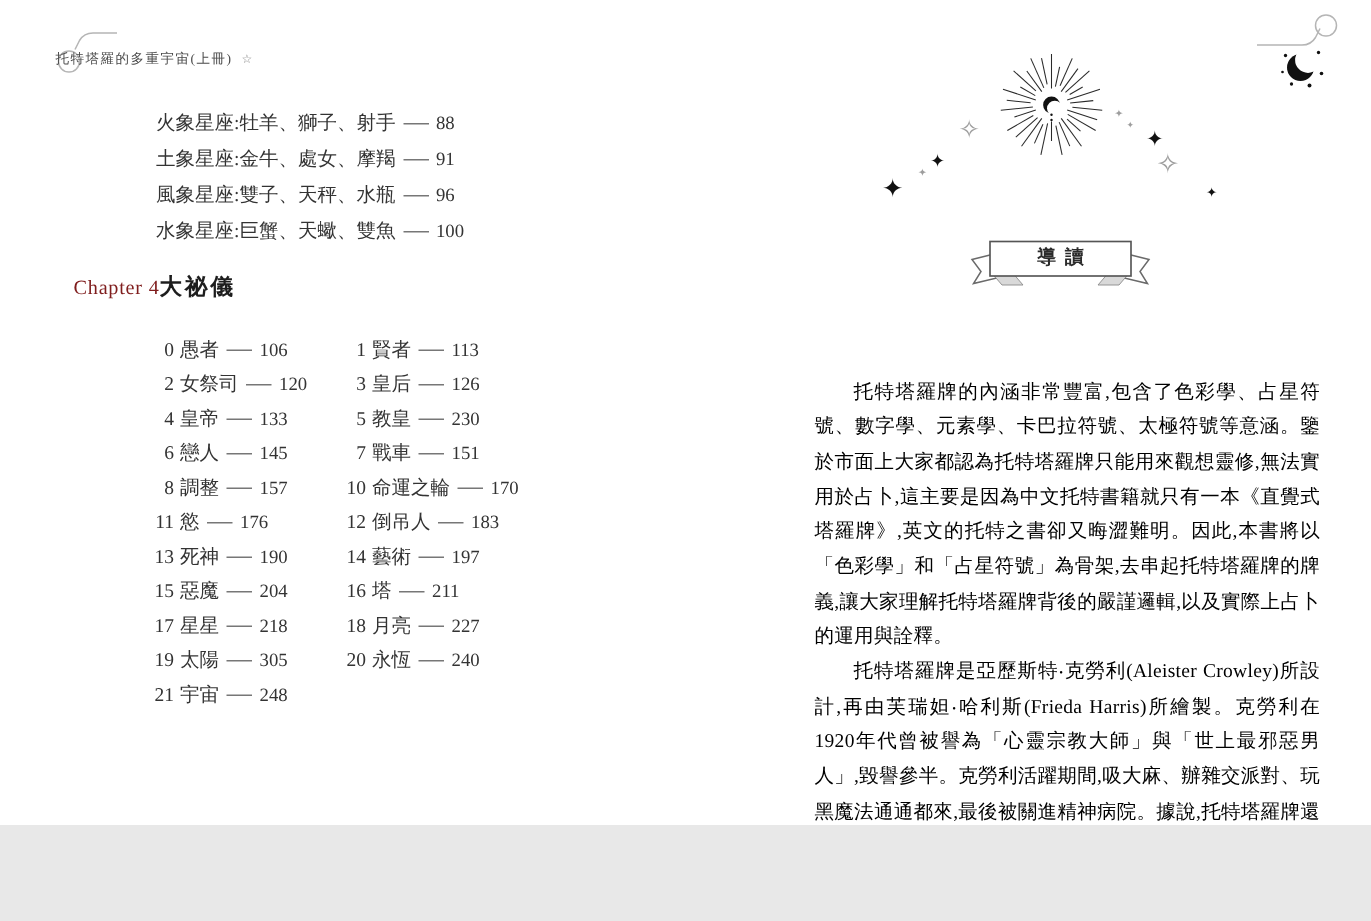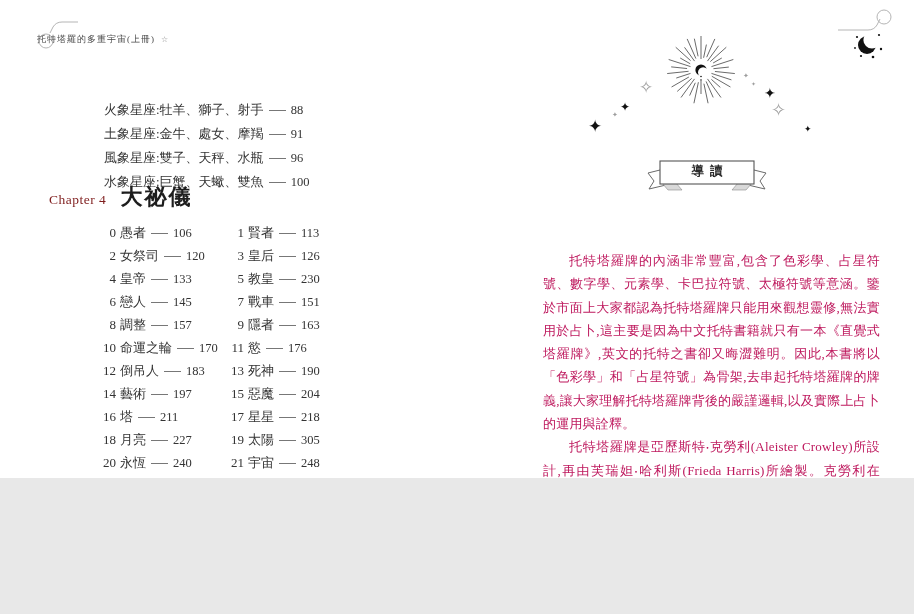--- a/index.html
+++ b/index.html
@@ -1,35 +1,35 @@
 <!DOCTYPE html>
 <html><head>
 <meta charset="utf-8">
 <style>
   html,body{margin:0;padding:0;background:#e8e8e8;}
   #spread{
-    position:relative;width:914px;height:478px;background:#ffffff;
+    position:relative;width:914px;height:550px;background:#ffffff;
     font-family:"Liberation Serif","DejaVu Serif",serif;color:#2b2b2b;
     overflow:hidden;
   }
   
   #running-header{position:absolute;left:37px;top:33px;font-size:9px;letter-spacing:1px;color:#4a4a4a;}
   #running-header .hstar{font-size:8px;color:#888;margin-left:6px;font-family:"DejaVu Sans",sans-serif;}
   
   .corner{position:absolute;}
   .pageno{position:absolute;font-size:9px;color:#9a9a9a;font-family:"Liberation Serif",serif;}
   
-  #zodiac-list{position:absolute;left:104px;top:70px;margin-top:28px;}
+  #zodiac-list{position:absolute;left:104px;top:70px;}
   .toc-row{height:24px;line-height:24px;font-size:13px;color:#333;white-space:nowrap;}
   .dash{display:inline-block;width:17px;height:1px;background:#777;vertical-align:middle;margin:0 5px 2px 5px;}
   .toc-page{font-size:12.5px;color:#333;}
   
   #chapter-heading{position:absolute;left:49px;top:182px;display:flex;align-items:baseline;}
   #chapter-label{font-size:13.5px;color:#7f1d1d;letter-spacing:0.5px;}
-  #chapter-title{font-size:22px;font-weight:600;margin-left:14px;letter-spacing:2px;color:#1d1d1d;}
+  #chapter-title{font-size:15px;font-weight:600;letter-spacing:2px;color:#1d1d1d;}
   
   #arcana-grid{
     position:absolute;left:101px;top:221px;width:240px;
     display:grid;grid-template-columns:128px 1fr;grid-auto-rows:23px;
   }
   .arcana-item{font-size:13px;line-height:23px;white-space:nowrap;color:#333;}
   .arcana-num{display:inline-block;width:15px;text-align:right;margin-right:4px;}
   
   .star{position:absolute;font-family:"DejaVu Sans",sans-serif;line-height:1;}
   #sunburst{position:absolute;left:655px;top:28px;}
@@ -37,21 +37,21 @@
   
   #banner{position:absolute;left:642px;top:153px;width:130px;height:44px;font-weight:bold;}
   #banner-title{
     position:absolute;left:0;top:10px;width:130px;text-align:center;
     font-size:12.5px;letter-spacing:6px;text-indent:6px;color:#2b2b2b;
   }
   
   #body-text{position:absolute;left:543px;top:249px;width:337px;}
   .body-para{
     margin:0;font-size:13px;line-height:23.3px;text-align:justify;
-    text-indent:2em;color:#be185d;letter-spacing:0.2px;
+    text-indent:2em;color:#000000;letter-spacing:0.2px;
   }
 </style>
 </head>
 <body>
 
 <div id="spread">
 
   <svg class="corner" style="left:20px;top:12px" width="62" height="42">
     <path d="M58 10 H42 Q36 10 33 15 L30 21" fill="none" stroke="#b5b5b5" stroke-width="1"></path>
     <circle cx="26" cy="29" r="7" fill="none" stroke="#b5b5b5" stroke-width="1"></circle>
@@ -103,21 +103,20 @@
   <div id="arcana-grid">
       <div class="arcana-item"><span class="arcana-num">0</span><span>愚者</span><span class="dash"></span><span class="toc-page">106</span></div>
       <div class="arcana-item"><span class="arcana-num">1</span><span>賢者</span><span class="dash"></span><span class="toc-page">113</span></div>
       <div class="arcana-item"><span class="arcana-num">2</span><span>女祭司</span><span class="dash"></span><span class="toc-page">120</span></div>
       <div class="arcana-item"><span class="arcana-num">3</span><span>皇后</span><span class="dash"></span><span class="toc-page">126</span></div>
       <div class="arcana-item"><span class="arcana-num">4</span><span>皇帝</span><span class="dash"></span><span class="toc-page">133</span></div>
       <div class="arcana-item"><span class="arcana-num">5</span><span>教皇</span><span class="dash"></span><span class="toc-page">230</span></div>
       <div class="arcana-item"><span class="arcana-num">6</span><span>戀人</span><span class="dash"></span><span class="toc-page">145</span></div>
       <div class="arcana-item"><span class="arcana-num">7</span><span>戰車</span><span class="dash"></span><span class="toc-page">151</span></div>
       <div class="arcana-item"><span class="arcana-num">8</span><span>調整</span><span class="dash"></span><span class="toc-page">157</span></div>
-      <div class="arcana-item"><span class="arcana-num">9</span><span>隱者</span><span class="dash"></span><span class="toc-page">163</span></div>
       <div class="arcana-item"><span class="arcana-num">10</span><span>命運之輪</span><span class="dash"></span><span class="toc-page">170</span></div>
       <div class="arcana-item"><span class="arcana-num">11</span><span>慾</span><span class="dash"></span><span class="toc-page">176</span></div>
       <div class="arcana-item"><span class="arcana-num">12</span><span>倒吊人</span><span class="dash"></span><span class="toc-page">183</span></div>
       <div class="arcana-item"><span class="arcana-num">13</span><span>死神</span><span class="dash"></span><span class="toc-page">190</span></div>
       <div class="arcana-item"><span class="arcana-num">14</span><span>藝術</span><span class="dash"></span><span class="toc-page">197</span></div>
       <div class="arcana-item"><span class="arcana-num">15</span><span>惡魔</span><span class="dash"></span><span class="toc-page">204</span></div>
       <div class="arcana-item"><span class="arcana-num">16</span><span>塔</span><span class="dash"></span><span class="toc-page">211</span></div>
       <div class="arcana-item"><span class="arcana-num">17</span><span>星星</span><span class="dash"></span><span class="toc-page">218</span></div>
       <div class="arcana-item"><span class="arcana-num">18</span><span>月亮</span><span class="dash"></span><span class="toc-page">227</span></div>
       <div class="arcana-item"><span class="arcana-num">19</span><span>太陽</span><span class="dash"></span><span class="toc-page">305</span></div>

